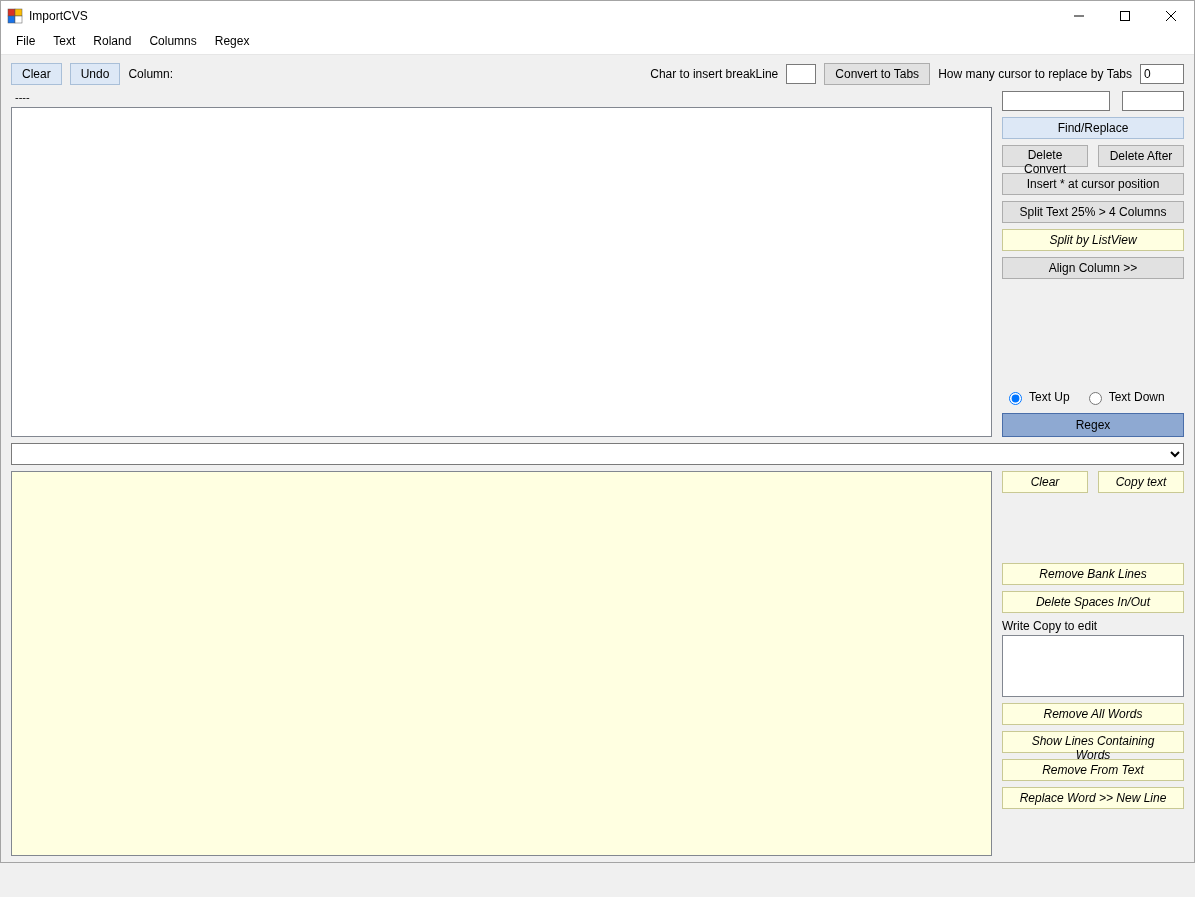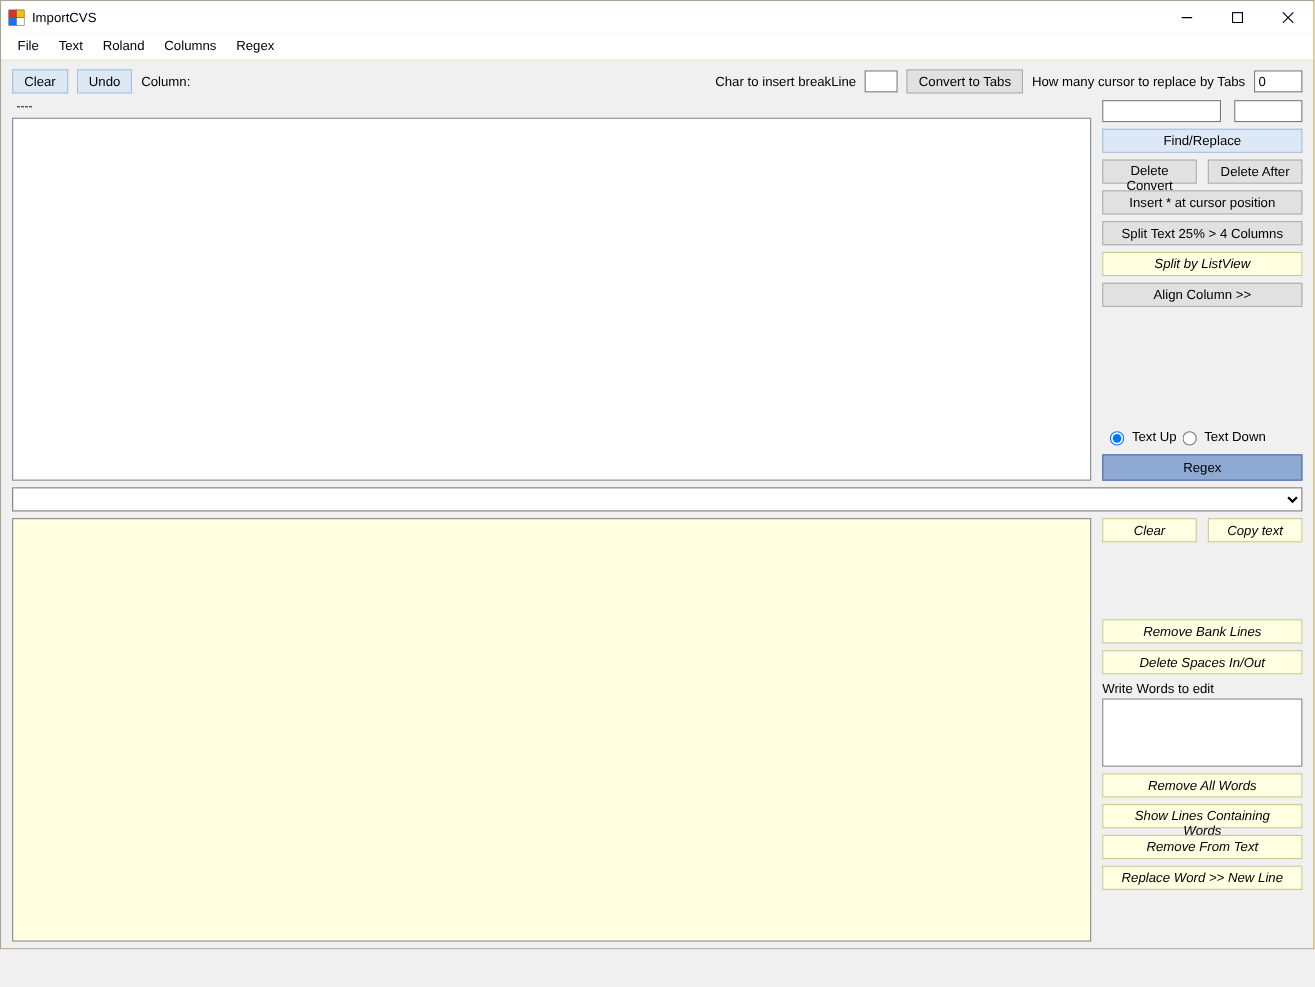--- a/index.html
+++ b/index.html
@@ -90,21 +90,21 @@
     grid-row: 2 / span 2;
     display: flex;
     flex-direction: column;
     gap: 6px;
   }
   .side-upper .two-inputs { display: flex; gap: 12px; }
   .side-upper .two-inputs input { flex:1; min-width:0; }
   .side-upper .two-btn { display:flex; gap:10px; }
   .side-upper .two-btn button{ flex:1; }
   .side-upper .grow { flex:1; }
-  .radio-row { display:flex; align-items:center; padding:2px 0 2px 2px;}
+  .radio-row { display:flex; gap:14px; align-items:center; padding:2px 0 2px 2px;}
   .radio-row label{ display:flex; align-items:center; gap:4px; }
 
   .combo-row {
     grid-column: 1 / span 2;
     grid-row: 4;
   }
 
   .lower-text {
     grid-column: 1;
     grid-row: 5;
@@ -266,21 +266,21 @@
 
     <div class="side-lower">
       <div class="two-btn">
         <button class="win yellow">Clear</button>
         <button class="win yellow">Copy text</button>
       </div>
       <div class="spacer1"></div>
       <button class="win yellow wide">Remove Bank Lines</button>
       <button class="win yellow wide">Delete Spaces In/Out</button>
       <div class="groupish">
-        <span class="lbl">Write Words to edit</span>
+        <span class="lbl">Write Copy to edit</span>
         <textarea class="area words" style="height: 62px;"></textarea>
       </div>
       <button class="win yellow wide">Remove All Words</button>
       <button class="win yellow wide">Show Lines Containing Words</button>
       <button class="win yellow wide">Remove From Text</button>
       <button class="win yellow wide">Replace Word &gt;&gt; New Line</button>
     </div>
 
   </div>
 </div>

